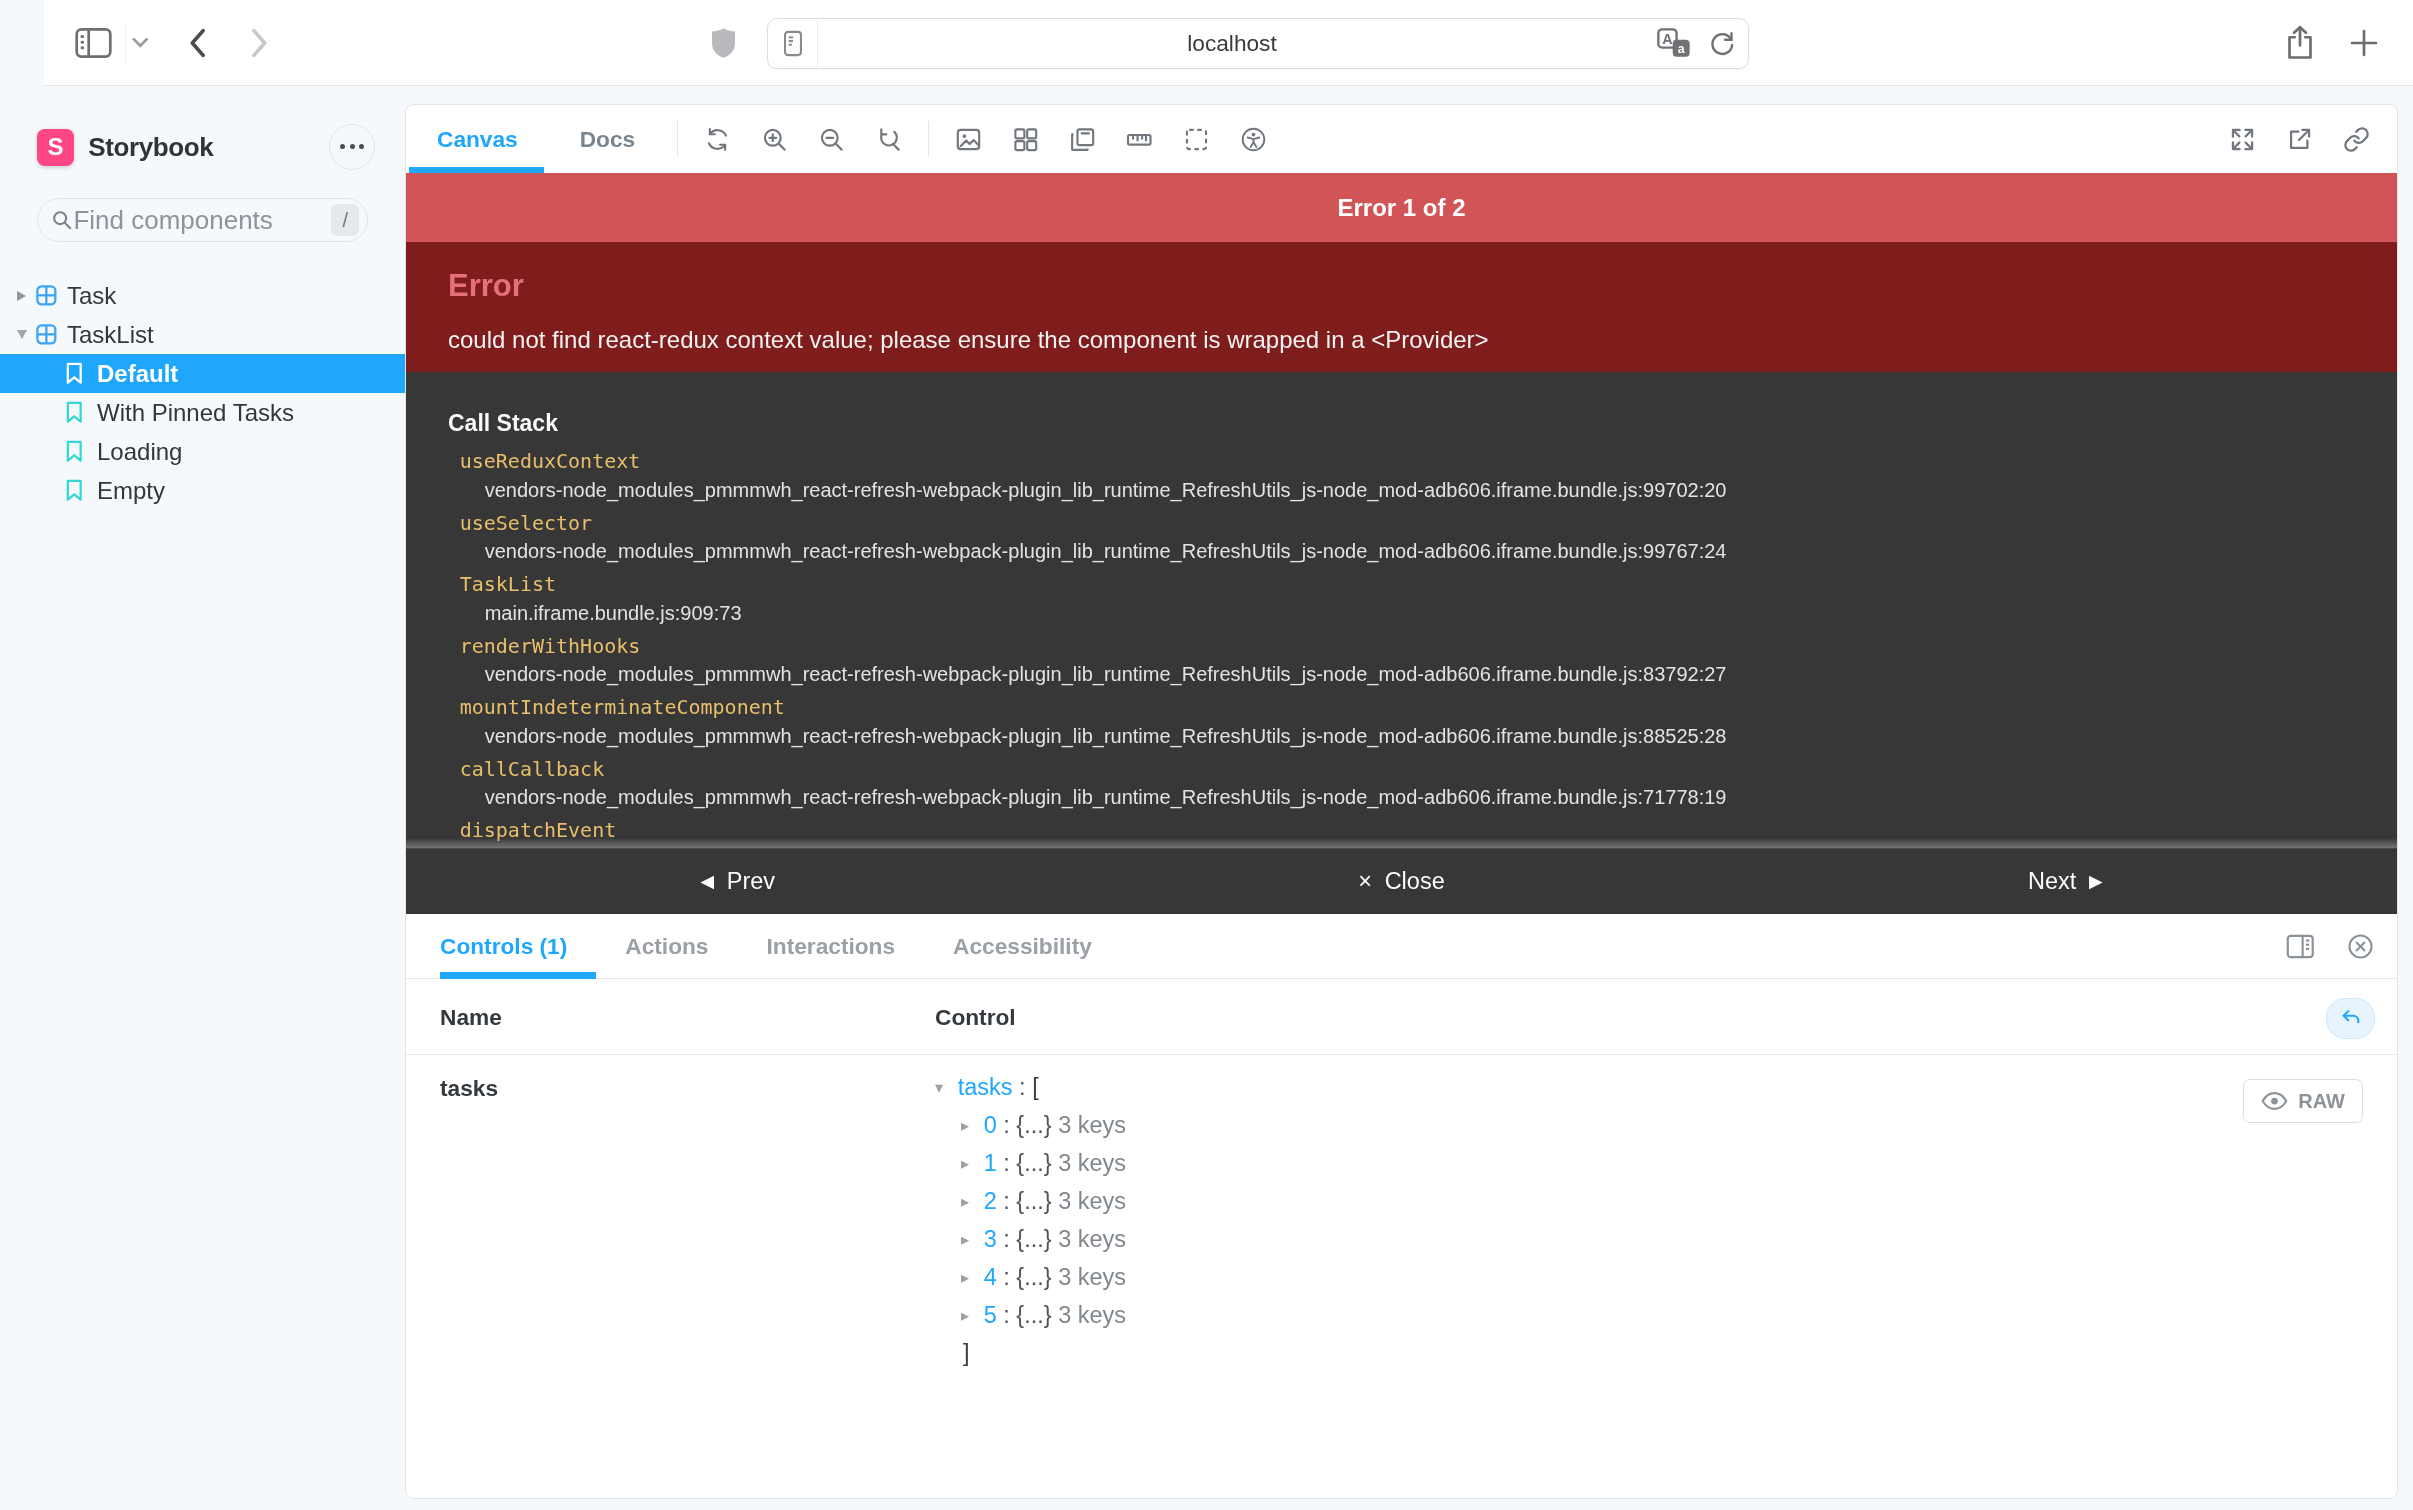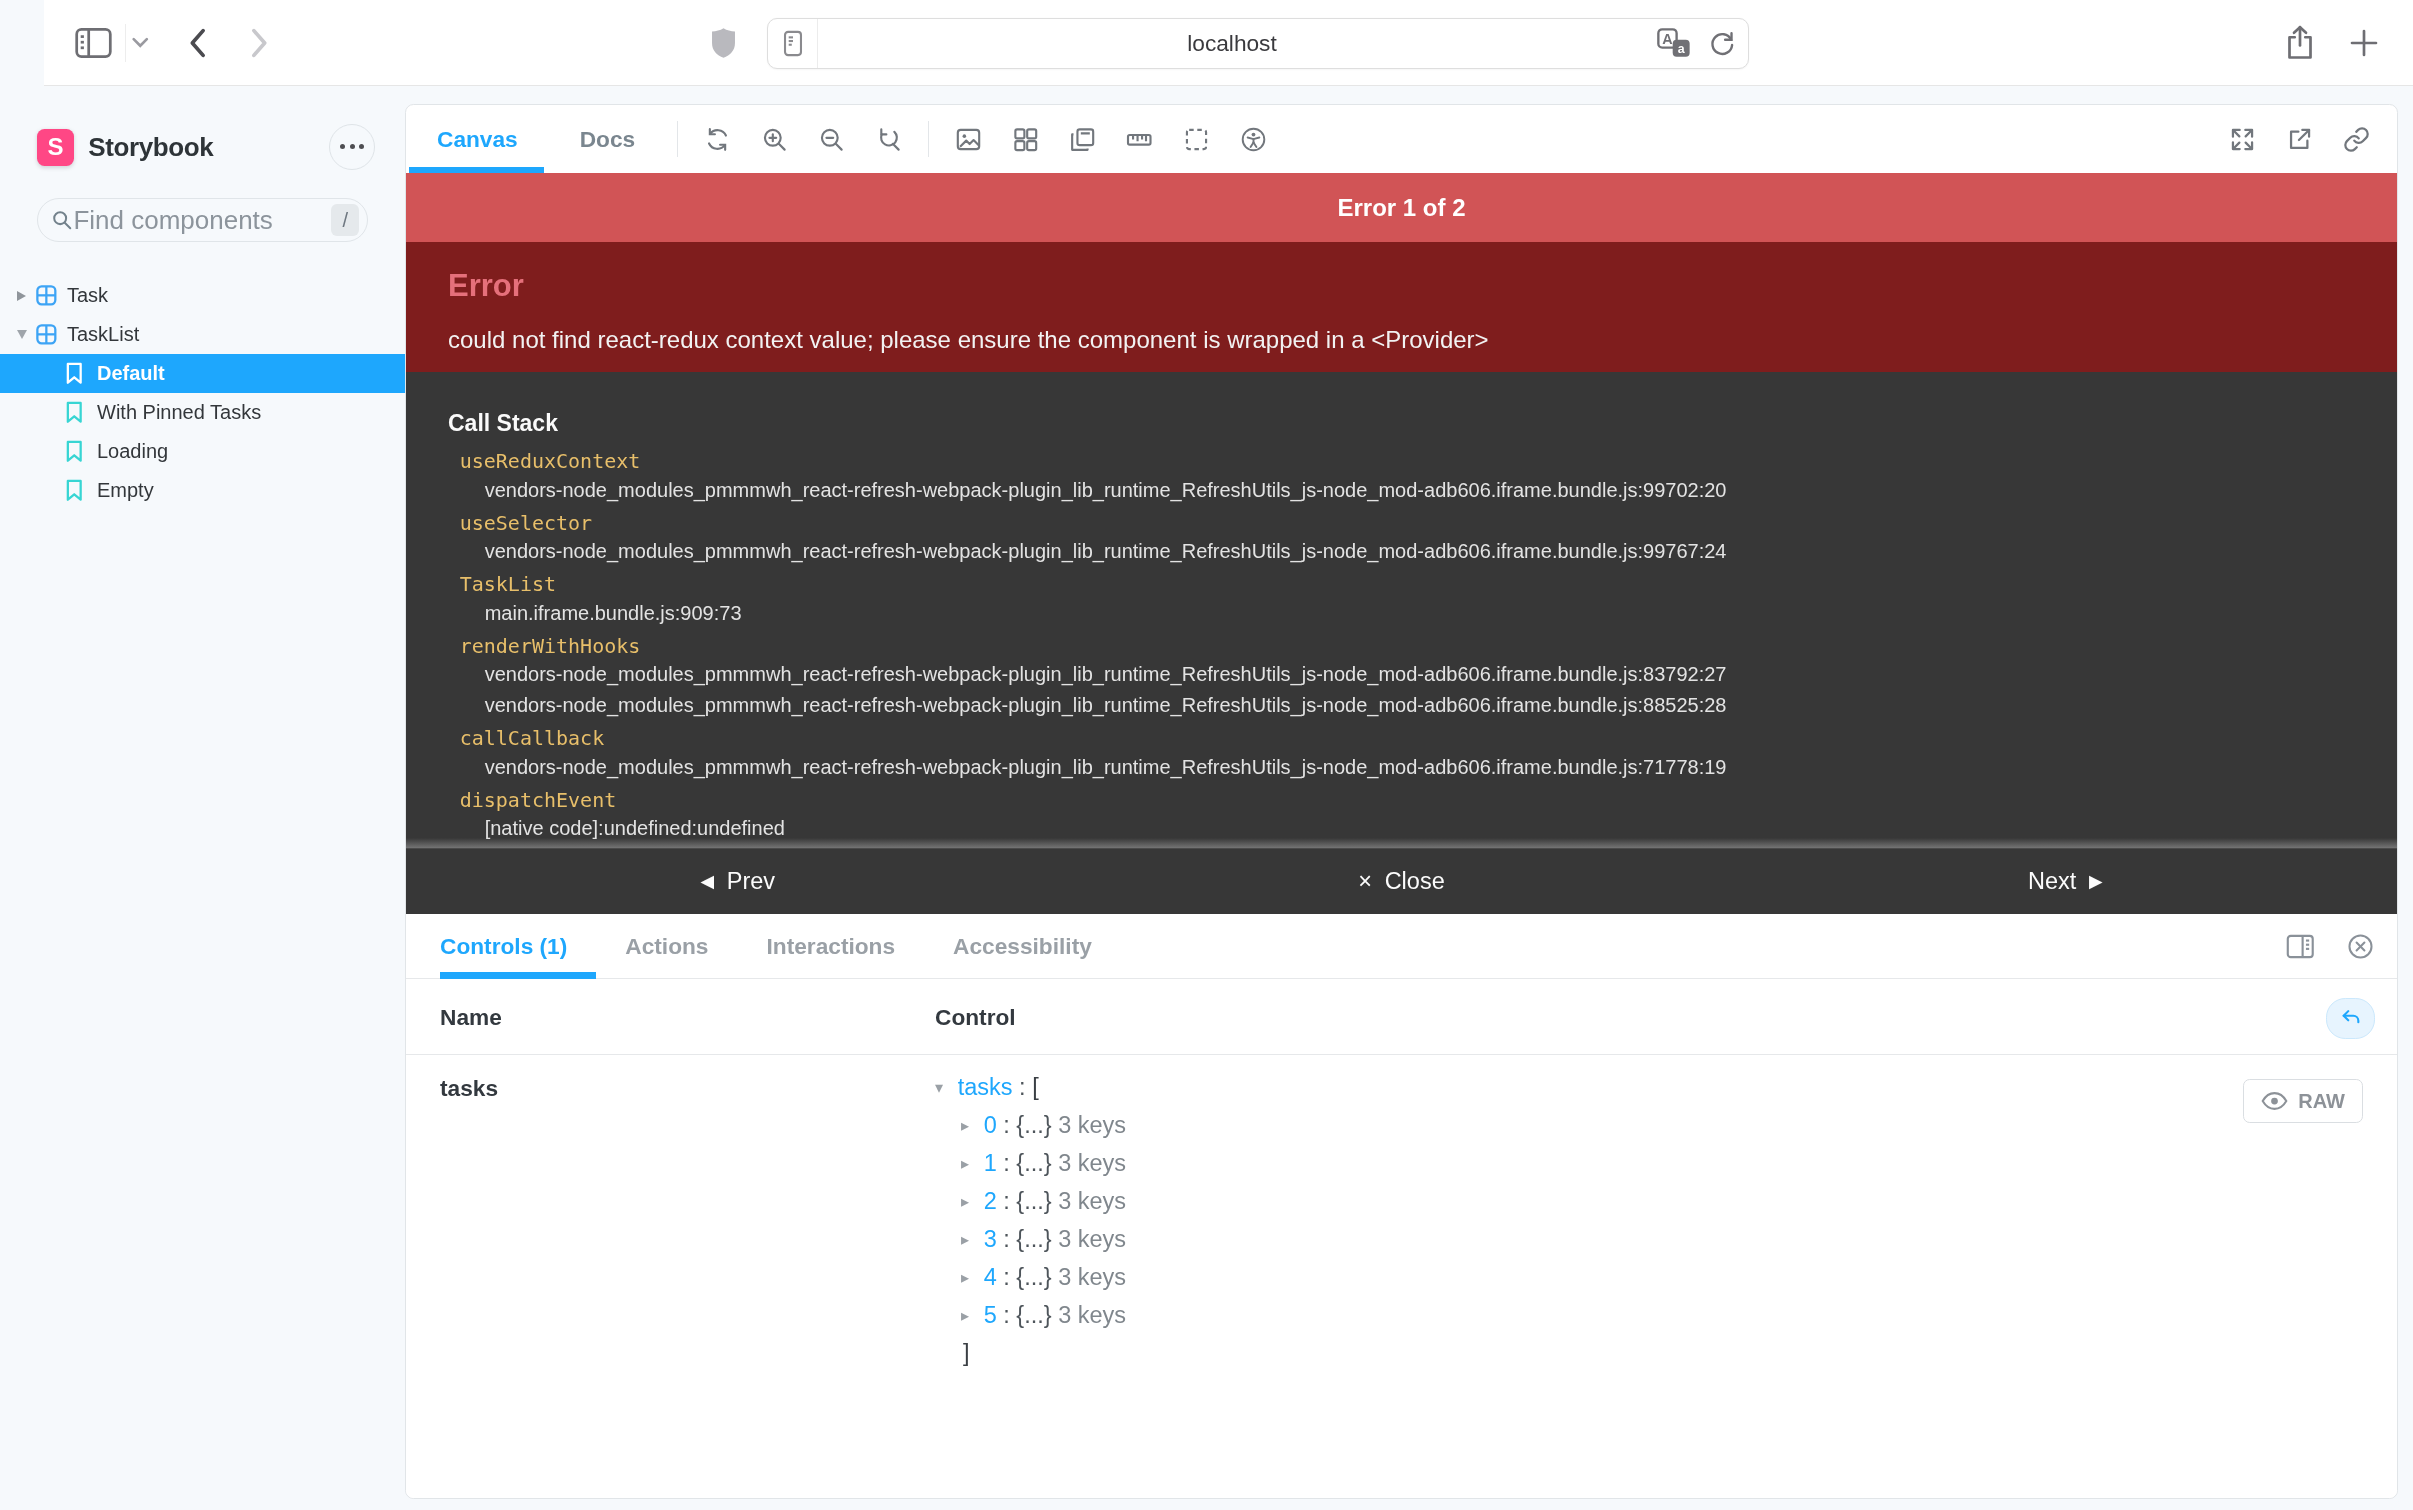--- a/index.html
+++ b/index.html
@@ -18,21 +18,21 @@
   .sidebar{position:absolute;left:0;top:85px;width:405px;bottom:0;}
   .brand-row{position:absolute;top:42px;left:37px;right:30px;height:40px;display:flex;align-items:center;}
   .logo{width:37px;height:37px;border-radius:7.6px;background:#FF4785;color:#FFF;font-weight:bold;font-size:24px;display:flex;align-items:center;justify-content:center;box-shadow:0 1.7px 4.2px rgba(0,0,0,0.15);}
   .brand{margin-left:14.3px;font-size:26px;font-weight:800;color:#2E3438;letter-spacing:-0.4px;}
   .menu-btn{position:absolute;right:0;top:-3.4px;width:44px;height:44px;border-radius:50%;border:1.7px solid #DFE4E8;display:flex;align-items:center;justify-content:center;gap:4.2px;cursor:pointer;background:transparent;}
   .menu-btn i{width:5px;height:5px;border-radius:50%;background:#4E4E52;}
   .search-box{position:absolute;top:113px;left:37px;width:331px;height:44px;border:1.7px solid #E0E5E9;border-radius:23.5px;box-sizing:border-box;display:flex;align-items:center;padding:0 7.6px 0 13.4px;cursor:text;}
   .search-ph{flex:1;font-size:26px;color:#8C949C;}
   .slash-badge{width:28.5px;height:32px;background:#E5E9EC;border-radius:5.9px;display:flex;align-items:center;justify-content:center;font-size:20px;color:#6E7780;}
   .tree{position:absolute;top:191px;left:0;right:0;}
-  .tree-row{height:39px;display:flex;align-items:center;font-size:20px;color:#33373B;position:relative;cursor:pointer;}
+  .tree-row{height:39px;display:flex;align-items:center;font-size:24px;color:#33373B;position:relative;cursor:pointer;}
   .tree-row.selected{background:#1EA7FD;color:#FFF;font-weight:700;}
   .chev{position:absolute;left:17px;}
   .chev-right{width:0;height:0;border-left:9.2px solid #8F959B;border-top:5.9px solid transparent;border-bottom:5.9px solid transparent;}
   .chev-down{width:0;height:0;border-top:9.2px solid #9FA5AB;border-left:5.9px solid transparent;border-right:5.9px solid transparent;}
   .comp-ic{position:absolute;left:35px;display:flex;color:#3DA4F5;}
   .story-ic{position:absolute;left:65px;display:flex;color:#37D5D3;}
   .tree-row.selected .story-ic{color:#FFF;}
   .lbl-comp{padding-left:67px;}
   .lbl-story{padding-left:97px;}
 
@@ -408,20 +408,21 @@
       </div>
       <div class="frame">
         <div class="frame-fn">TaskList</div>
         <div class="frame-loc">main.iframe.bundle.js:909:73</div>
       </div>
       <div class="frame">
         <div class="frame-fn">renderWithHooks</div>
         <div class="frame-loc">vendors-node_modules_pmmmwh_react-refresh-webpack-plugin_lib_runtime_RefreshUtils_js-node_mod-adb606.iframe.bundle.js:83792:27</div>
       </div>
       <div class="frame">
+        <div class="frame-fn">mountIndeterminateComponent</div>
         <div class="frame-loc">vendors-node_modules_pmmmwh_react-refresh-webpack-plugin_lib_runtime_RefreshUtils_js-node_mod-adb606.iframe.bundle.js:88525:28</div>
       </div>
       <div class="frame">
         <div class="frame-fn">callCallback</div>
         <div class="frame-loc">vendors-node_modules_pmmmwh_react-refresh-webpack-plugin_lib_runtime_RefreshUtils_js-node_mod-adb606.iframe.bundle.js:71778:19</div>
       </div>
       <div class="frame">
         <div class="frame-fn">dispatchEvent</div>
         <div class="frame-loc">[native code]:undefined:undefined</div>
       </div>

